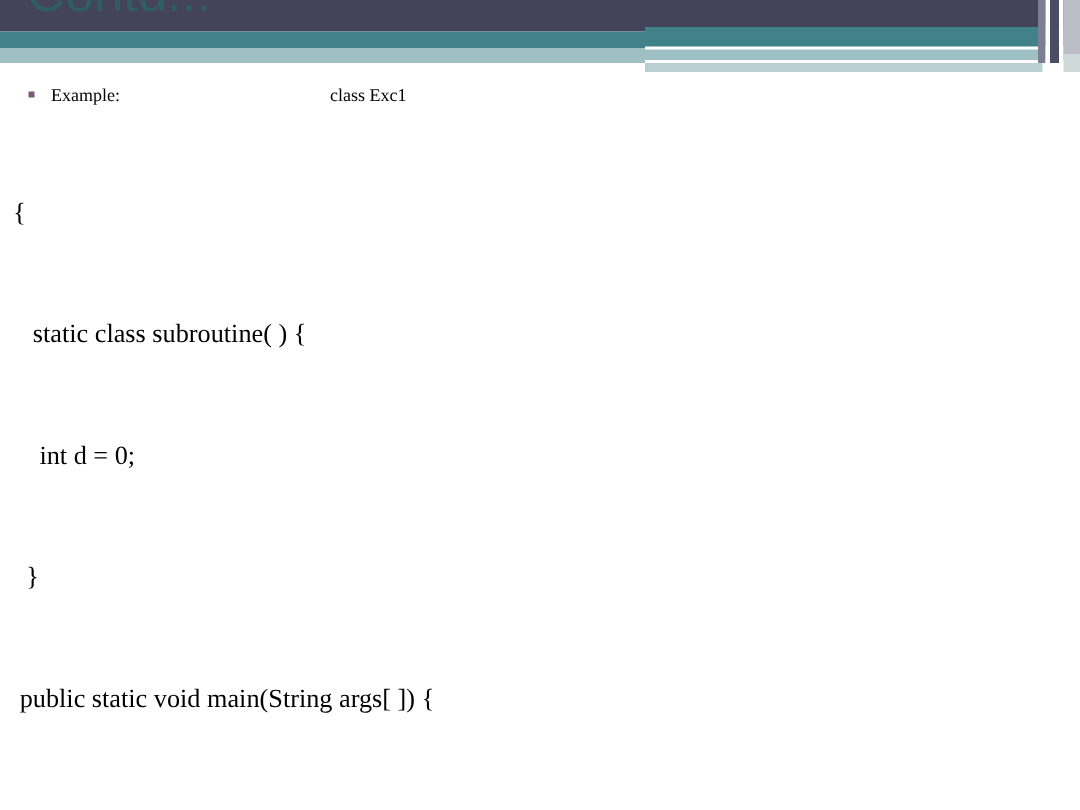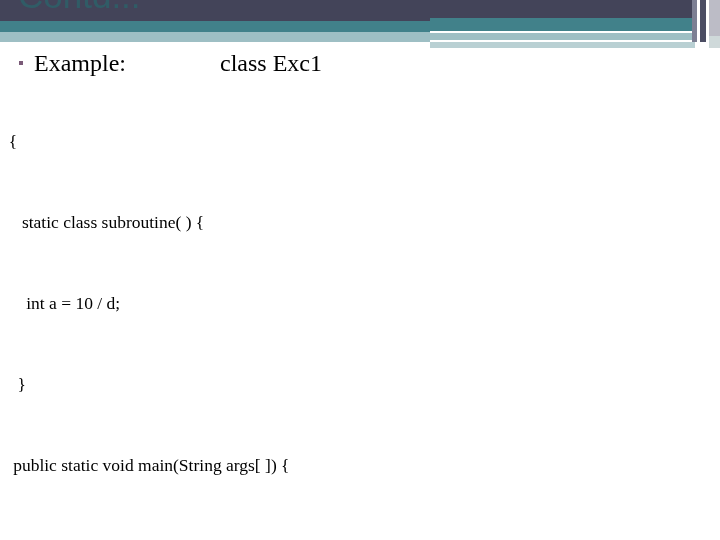--- a/index.html
+++ b/index.html
@@ -82,21 +82,21 @@
     position: absolute;
     left: 0;
     top: 50px;
     width: 720px;
     height: 490px;
   }
 
   .bullet-row {
     position: relative;
     padding-left: 34px;
-    font-size: 24px;
+    font-size: 12px;
     line-height: 21px;
   }
   .bullet-row .dot {
     position: absolute;
     left: 19px;
     top: 8px;
     width: 4px;
     height: 4px;
     background: #7a5a78;
   }
@@ -152,21 +152,21 @@
   <div class="content">
 
     <div class="bullet-row b1">
       <span class="dot"></span>
       <div class="example-line"><span class="lead">Example:</span><span>class Exc1</span></div>
     </div>
 
     <div class="code">
       <span class="ln">  {</span>
       <span class="ln">     static class subroutine( ) {</span>
-      <span class="ln">      int a = 10 / d;</span>
+      <span class="ln">      int d = 0;</span>
       <span class="ln">    }</span>
       <span class="ln">   public static void main(String args[ ]) {</span>
       
       
       
     </div>
 
   </div>
 </div>
 

